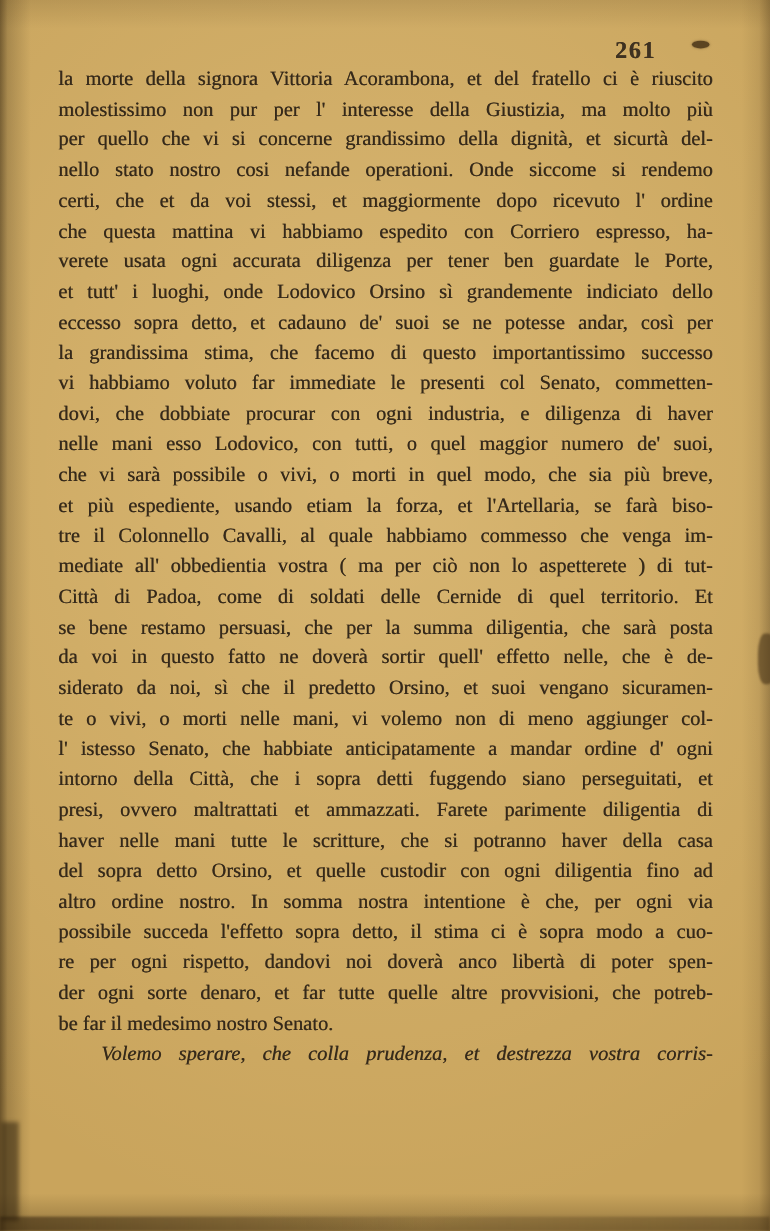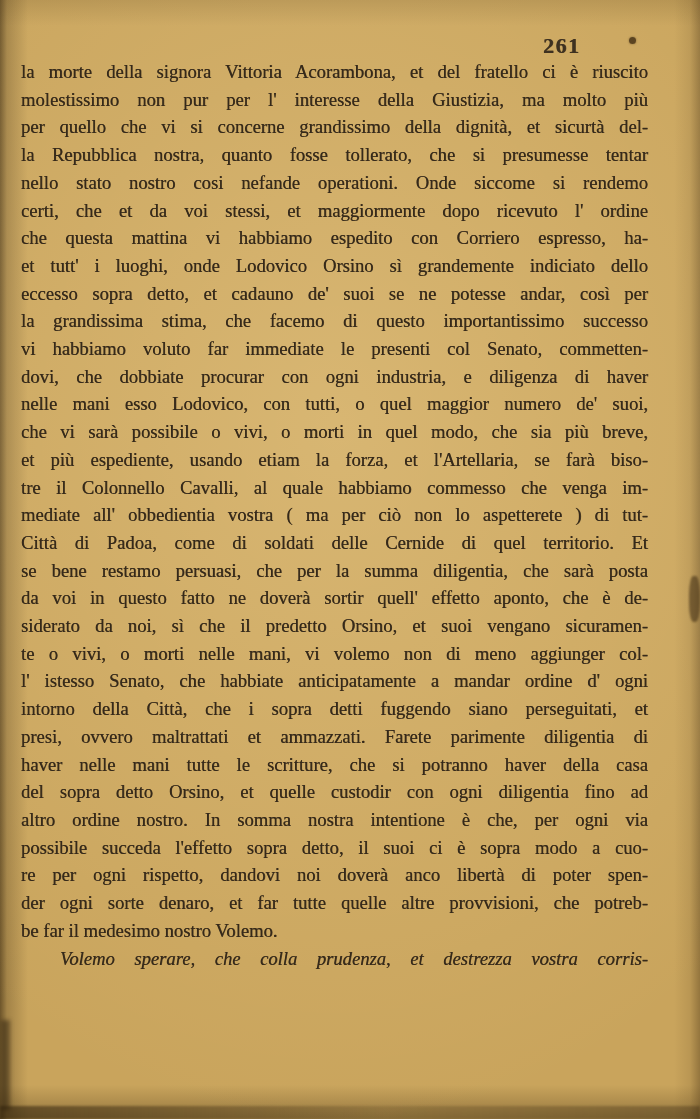--- a/index.html
+++ b/index.html
@@ -1,15 +1,15 @@
 <!DOCTYPE html>
 <html><head>
 <meta charset="utf-8">
 <style>
-  * { box-sizing: border-box; }
+  * { box-sizing: border-box; padding-left: 16px; }
   html, body { margin: 0; padding: 0; }
   body {
     width: 700px; height: 1119px;
     position: relative; overflow: hidden;
     font-family: "Liberation Serif", "DejaVu Serif", serif;
     background: #b99547;
   }
   .page {
     position: absolute; inset: 0;
     background:
@@ -67,49 +67,49 @@
 </head>
 <body>
 
 <div class="page">
   <div class="page-number">261</div>
 
   <div class="text-block">
       <div class="line just">la morte della signora Vittoria Acorambona, et del fratello ci è riuscito</div>
       <div class="line just">molestissimo non pur per l' interesse della Giustizia, ma molto più</div>
       <div class="line just">per quello che vi si concerne grandissimo della dignità, et sicurtà del-</div>
-      <div class="line just">la Repubblica nostra, quanto fosse tollerato, che si presumesse tentar</div>
       <div class="line just">nello stato nostro cosi nefande operationi. Onde siccome si rendemo</div>
       <div class="line just">certi, che et da voi stessi, et maggiormente dopo ricevuto l' ordine</div>
       <div class="line just">che questa mattina vi habbiamo espedito con Corriero espresso, ha-</div>
+      <div class="line just">verete usata ogni accurata diligenza per tener ben guardate le Porte,</div>
       <div class="line just">et tutt' i luoghi, onde Lodovico Orsino sì grandemente indiciato dello</div>
       <div class="line just">eccesso sopra detto, et cadauno de' suoi se ne potesse andar, così per</div>
       <div class="line just">la grandissima stima, che facemo di questo importantissimo successo</div>
       <div class="line just">vi habbiamo voluto far immediate le presenti col Senato, commetten-</div>
       <div class="line just">dovi, che dobbiate procurar con ogni industria, e diligenza di haver</div>
       <div class="line just">nelle mani esso Lodovico, con tutti, o quel maggior numero de' suoi,</div>
       <div class="line just">che vi sarà possibile o vivi, o morti in quel modo, che sia più breve,</div>
       <div class="line just">et più espediente, usando etiam la forza, et l'Artellaria, se farà biso-</div>
       <div class="line just">tre il Colonnello Cavalli, al quale habbiamo commesso che venga im-</div>
       <div class="line just">mediate all' obbedientia vostra ( ma per ciò non lo aspetterete ) di tut-</div>
       <div class="line just">Città di Padoa, come di soldati delle Cernide di quel territorio. Et</div>
       <div class="line just">se bene restamo persuasi, che per la summa diligentia, che sarà posta</div>
-      <div class="line just">da voi in questo fatto ne doverà sortir quell' effetto aponto, che è de-</div>
+      <div class="line just">da voi in questo fatto ne doverà sortir quell' effetto nelle, che è de-</div>
       <div class="line just">siderato da noi, sì che il predetto Orsino, et suoi vengano sicuramen-</div>
       <div class="line just">te o vivi, o morti nelle mani, vi volemo non di meno aggiunger col-</div>
       <div class="line just">l' istesso Senato, che habbiate anticipatamente a mandar ordine d' ogni</div>
       <div class="line just">intorno della Città, che i sopra detti fuggendo siano perseguitati, et</div>
       <div class="line just">presi, ovvero maltrattati et ammazzati. Farete parimente diligentia di</div>
       <div class="line just">haver nelle mani tutte le scritture, che si potranno haver della casa</div>
       <div class="line just">del sopra detto Orsino, et quelle custodir con ogni diligentia fino ad</div>
       <div class="line just">altro ordine nostro. In somma nostra intentione è che, per ogni via</div>
-      <div class="line just">possibile succeda l'effetto sopra detto, il suoi ci è sopra modo a cuo-</div>
+      <div class="line just">possibile succeda l'effetto sopra detto, il stima ci è sopra modo a cuo-</div>
       <div class="line just">re per ogni rispetto, dandovi noi doverà anco libertà di poter spen-</div>
       <div class="line just">der ogni sorte denaro, et far tutte quelle altre provvisioni, che potreb-</div>
-      <div class="line">be far il medesimo nostro Volemo.</div>
+      <div class="line">be far il medesimo nostro Senato.</div>
       <div class="line just indent">Volemo sperare, che colla prudenza, et destrezza vostra corris-</div>
     </div>
 
   <div class="speck speck-corner"></div>
   <div class="speck speck-edge"></div>
   <div class="speck speck-gutter"></div>
   <div class="bottom-band"></div>
 </div>
 
 </body></html>

